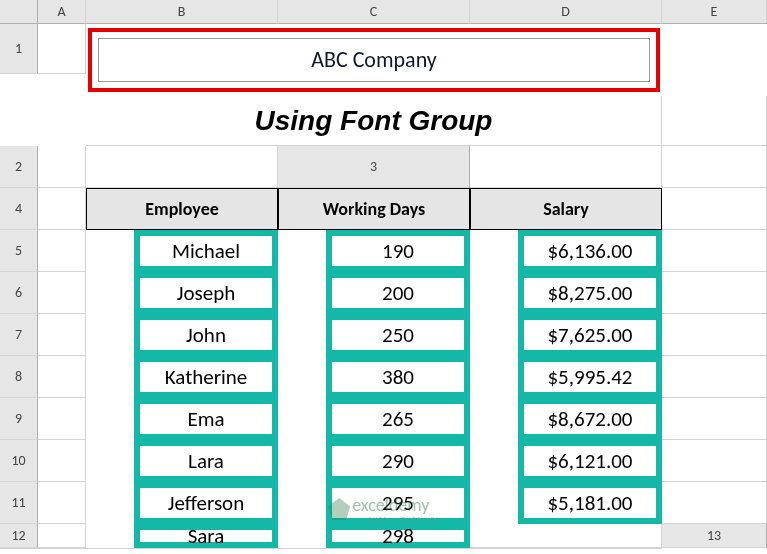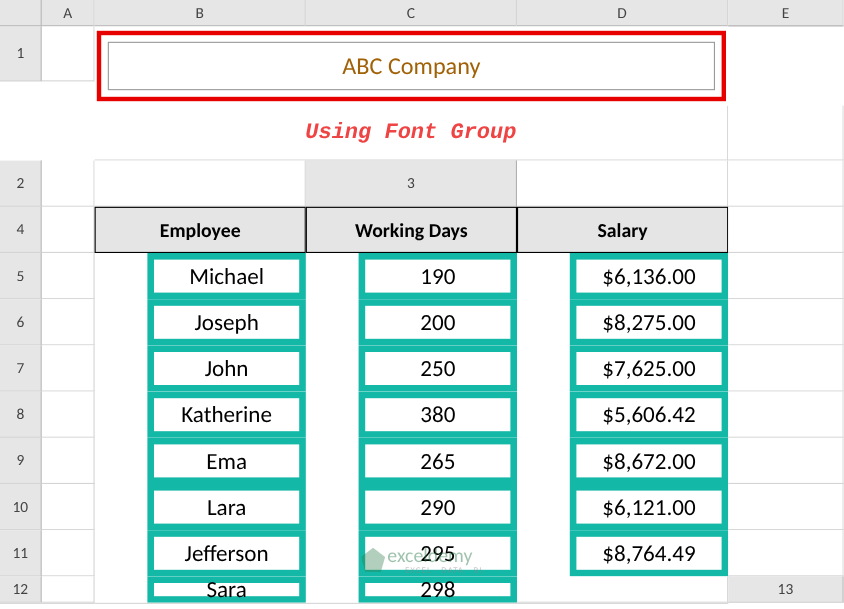--- a/index.html
+++ b/index.html
@@ -43,25 +43,25 @@
       border-bottom: 1px solid #b0b0b0;
       border-right: 1px solid #d4d4d4;
     }
     .corner {
       background: #e6e6e6;
       border-right: 1px solid #b0b0b0;
       border-bottom: 1px solid #b0b0b0;
     }
     .title-cell {
       grid-column: 3 / 6;
-      font-family: Liberation Mono, monospace;
-      font-size: 20px;
+      font-family: Liberation Sans, sans-serif;
+      font-size: 28px;
       font-weight: bold;
       font-style: italic;
-      color: #ef4444;
+      color: #000000;
     }
     .company-wrap {
       grid-column: 3 / 6;
       grid-row: 2 / 4;
       position: relative;
       display: flex;
       align-items: center;
       justify-content: center;
       background: #fff;
     }
@@ -78,21 +78,21 @@
       background: #fff;
     }
     .company-inner {
       width: 98%;
       height: 80%;
       border: 1px solid #999;
       display: flex;
       align-items: center;
       justify-content: center;
       font-size: 22px;
-      color: #a16207;
+      color: #0f172a;
     }
     .table-header {
       background: #e5e5e5;
       font-weight: bold;
       font-size: 18px;
       border: 1px solid #000;
     }
     .table-cell {
       border: 6px solid #14b8a6;
       font-size: 21px;
@@ -182,42 +182,42 @@
   <div class="cell"></div>
   <div class="cell table-cell">John</div>
   <div class="cell table-cell">250</div>
   <div class="cell table-cell">$7,625.00</div>
   <div class="cell"></div>
 
   <div class="cell row-header">8</div>
   <div class="cell"></div>
   <div class="cell table-cell">Katherine</div>
   <div class="cell table-cell">380</div>
-  <div class="cell table-cell">$5,606.42</div>
+  <div class="cell table-cell">$5,995.42</div>
   <div class="cell"></div>
 
   <div class="cell row-header">9</div>
   <div class="cell"></div>
   <div class="cell table-cell">Ema</div>
   <div class="cell table-cell">265</div>
   <div class="cell table-cell">$8,672.00</div>
   <div class="cell"></div>
 
   <div class="cell row-header">10</div>
   <div class="cell"></div>
   <div class="cell table-cell">Lara</div>
   <div class="cell table-cell">290</div>
   <div class="cell table-cell">$6,121.00</div>
   <div class="cell"></div>
 
   <div class="cell row-header">11</div>
   <div class="cell"></div>
   <div class="cell table-cell">Jefferson</div>
   <div class="cell table-cell">295</div>
-  <div class="cell table-cell">$8,764.49</div>
+  <div class="cell table-cell">$5,181.00</div>
   <div class="cell"></div>
 
   <div class="cell row-header">12</div>
   <div class="cell"></div>
   <div class="cell table-cell">Sara</div>
   <div class="cell table-cell">298</div>
   <div class="cell"></div>
 
   <div class="cell row-header">13</div>
   <div class="cell"></div>

